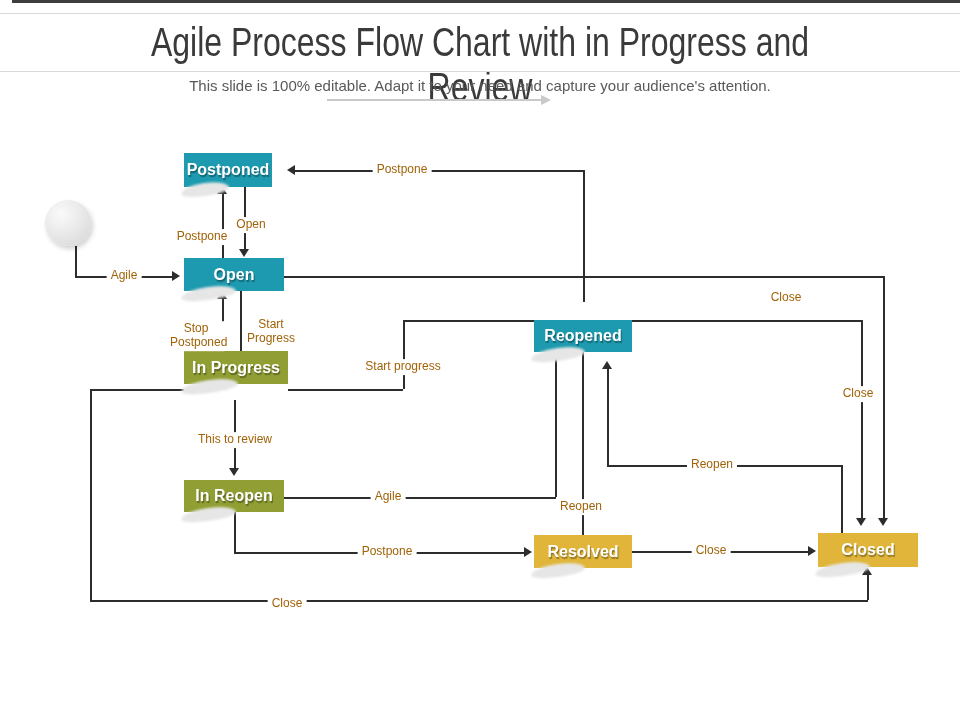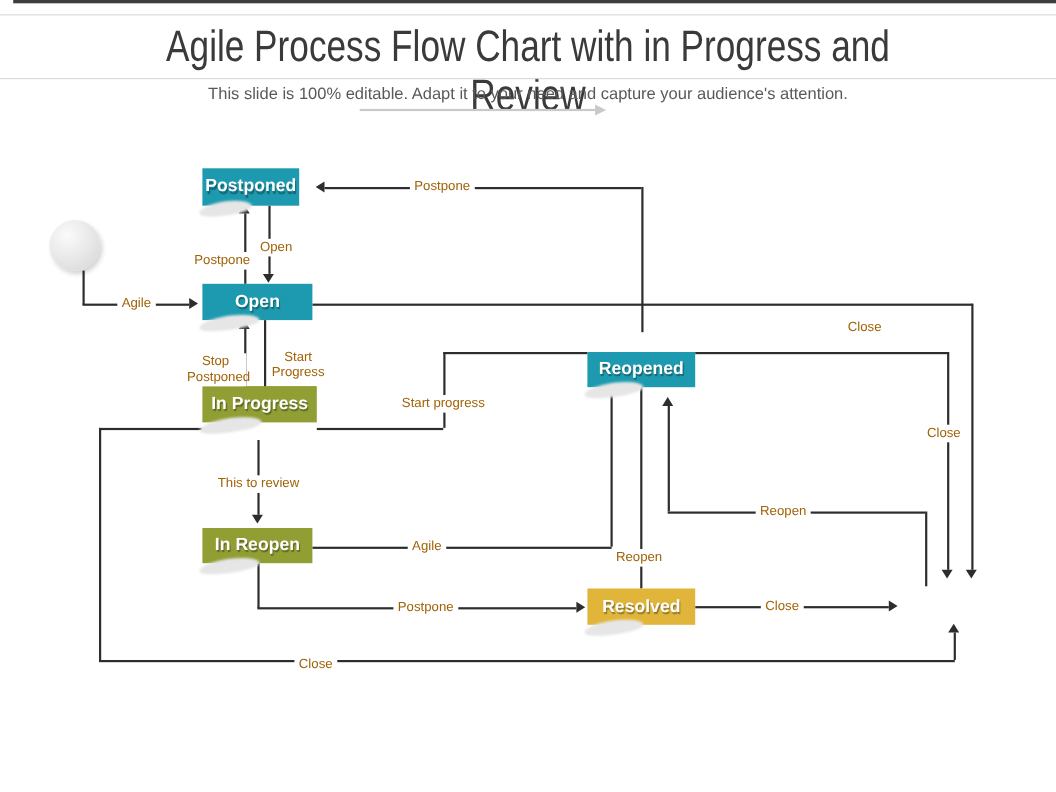--- a/index.html
+++ b/index.html
@@ -130,14 +130,15 @@
   <i class="ln v" style="left:867px;top:575px;height:25px;"></i>
   <i class="ah up" style="left:862px;top:567px;"></i>
   <span class="elabel" style="left:287px;top:604px;">Close</span>
 
   <div class="node teal" style="left:184px;top:153px;width:88px;height:34px;">Postponed</div>
   <div class="node teal" style="left:184px;top:258px;width:100px;height:33px;">Open</div>
   <div class="node teal" style="left:534px;top:320px;width:98px;height:32px;">Reopened</div>
   <div class="node olive" style="left:184px;top:351px;width:104px;height:33px;">In Progress</div>
   <div class="node olive" style="left:184px;top:480px;width:100px;height:32px;">In Reopen</div>
   <div class="node yellow" style="left:534px;top:535px;width:98px;height:33px;">Resolved</div>
+  <div class="node yellow" style="left:818px;top:533px;width:100px;height:34px;">Closed</div>
 
 </div>
 
 </body></html>

